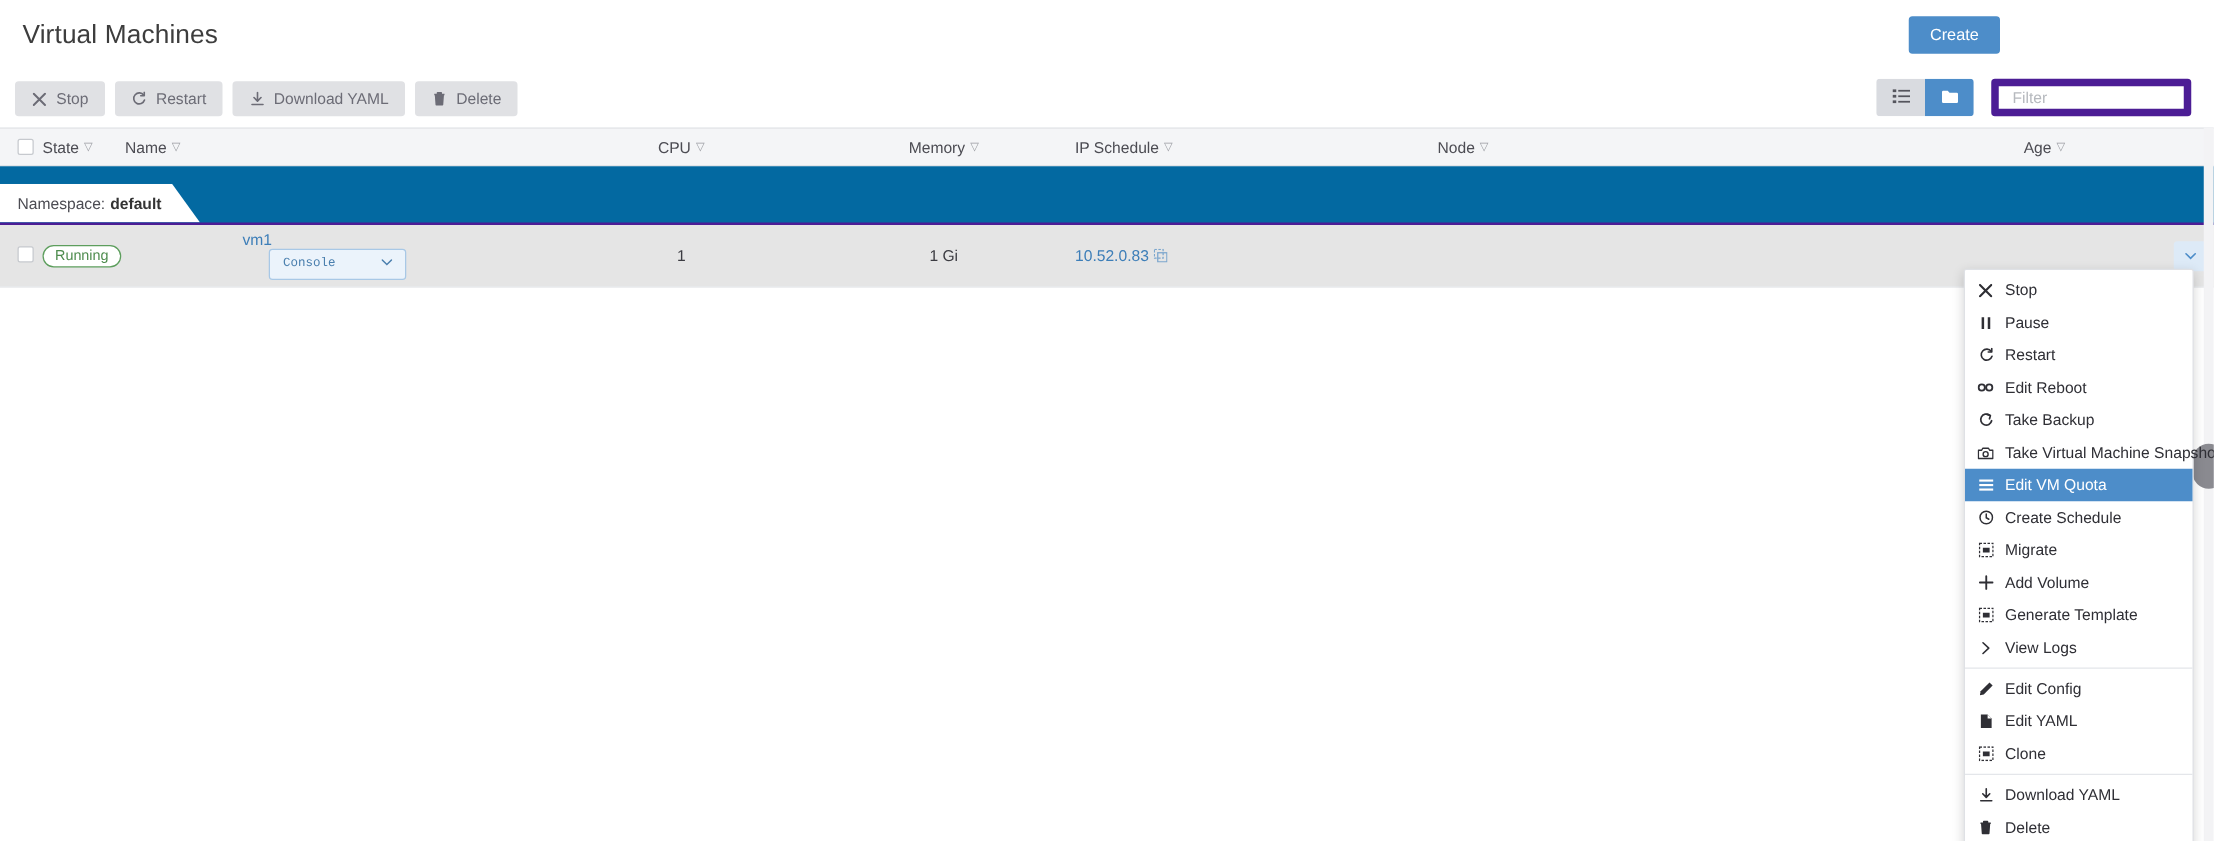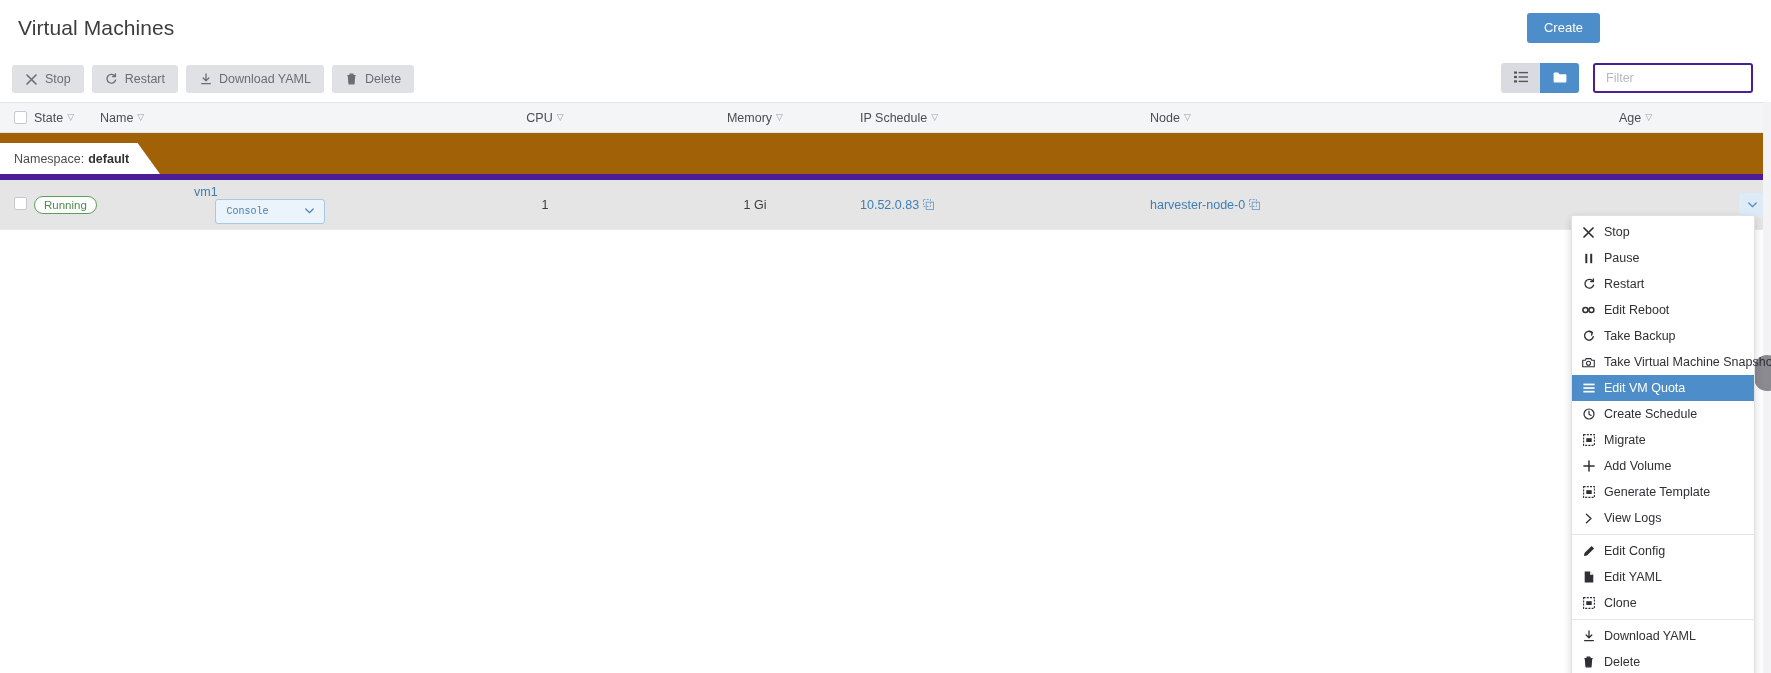--- a/index.html
+++ b/index.html
@@ -42,21 +42,21 @@
   .tb-btn svg { display: block; }
 
   .tb-right { position: absolute; right: 18px; top: 7px; display: flex; align-items: center; gap: 14px; }
   .view-toggle { display: flex; border-radius: 3px; overflow: hidden; }
   .vt-btn {
     width: 39px; height: 30px; display: flex; align-items: center; justify-content: center;
     border: none; cursor: pointer; background: #d9dbe0; color: #55555d;
   }
   .vt-btn.active { background: #4d8dc9; color: #fff; }
   .filter-input {
-    width: 160px; height: 30px; border: 2px solid #4c1d95; border-radius: 3px;
+    width: 160px; height: 30px; border: 6px solid #4c1d95; border-radius: 3px;
     padding: 0 11px; font-size: 12.5px; color: #4b4b50; outline: none;
     font-family: "Liberation Sans", sans-serif; background: #fff;
   }
   .filter-input::placeholder { color: #b6b9be; }
 
   
   .table-wrap { position: absolute; left: 0; top: 102px; width: 1771px; }
   .thead {
     display: flex; align-items: center; height: 31px;
     background: #f4f5f7; border-top: 1px solid #e2e4e8; border-bottom: 1px solid #e2e4e8;
@@ -67,21 +67,21 @@
   .col-chk   { width: 34px; padding-left: 14px; }
   .col-state { width: 66px; }
   .col-name  { width: 340px; }
   .col-cpu   { width: 210px; justify-content: center; }
   .col-mem   { width: 210px; justify-content: center; }
   .col-ip    { width: 290px; }
   .col-node  { width: 390px; }
   .col-age   { flex: 1; justify-content: center; padding-right: 40px; }
 
   .group-row {
-    height: 47px; background: #a16207; border-bottom: 6px solid #4c1d95;
+    height: 47px; background: #0369a1; border-bottom: 2px solid #4c1d95;
     position: relative;
   }
   .ns-tab {
     position: absolute; left: 0; bottom: 0; height: 31px;
     background: #fff; padding: 0 30px 0 14px;
     display: flex; align-items: center; font-size: 12.5px; color: #4c4c53;
     clip-path: polygon(0 0, 86% 0, 100% 100%, 0 100%);
     min-width: 160px;
   }
   .ns-tab b { font-weight: 700; color: #333; margin-left: 4px; }
@@ -288,31 +288,20 @@
         <span class="copyable">
           <a class="link">10.52.0.83</a>
           <span class="copy-icon">
             <svg width="11" height="11" viewBox="0 0 11 11">
                 <rect x="0.5" y="0.5" width="7" height="7" fill="none" stroke="#7ba6cd" stroke-width="1" stroke-dasharray="2 1.2"></rect>
                 <rect x="3.2" y="3.2" width="7.3" height="7.3" fill="none" stroke="#7ba6cd" stroke-width="1"></rect>
               </svg>
           </span>
         </span>
       </div>
-      <div class="col-node">
-        <span class="copyable">
-          <a class="link">harvester-node-0</a>
-          <span class="copy-icon">
-            <svg width="11" height="11" viewBox="0 0 11 11">
-                <rect x="0.5" y="0.5" width="7" height="7" fill="none" stroke="#7ba6cd" stroke-width="1" stroke-dasharray="2 1.2"></rect>
-                <rect x="3.2" y="3.2" width="7.3" height="7.3" fill="none" stroke="#7ba6cd" stroke-width="1"></rect>
-              </svg>
-          </span>
-        </span>
-      </div>
       <div class="col-age" style="display:flex;padding-right:0;">
         <div class="age-cell">
           <span></span>
           <button class="kebab">
             <svg width="9" height="6" viewBox="0 0 9 6">
                 <path d="M.8 1 L4.5 4.6 L8.2 1" stroke="#4d8dc9" stroke-width="1.3" fill="none" stroke-linecap="round"></path>
               </svg>
           </button>
         </div>
       </div>

